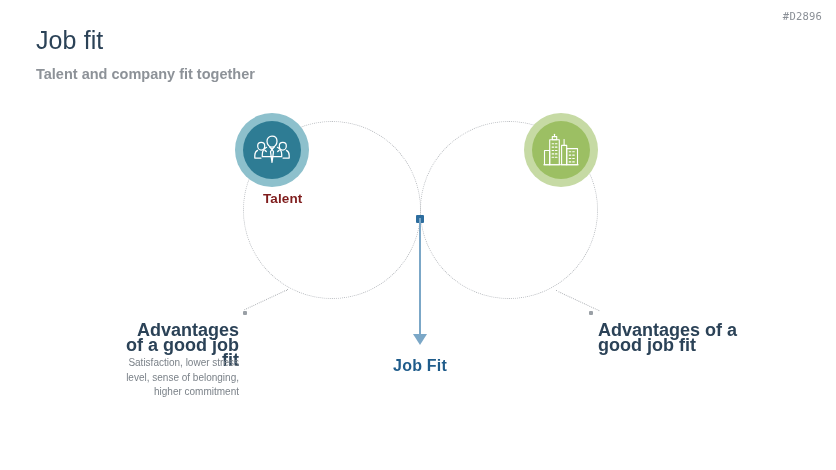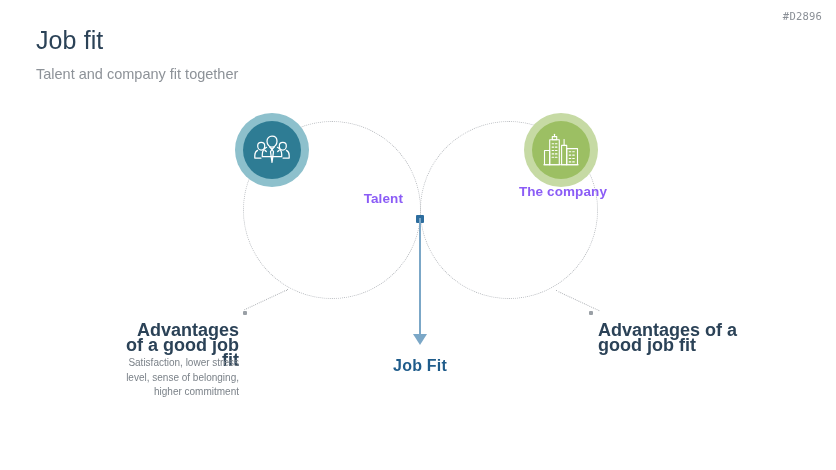--- a/index.html
+++ b/index.html
@@ -41,21 +41,21 @@
     font-weight: 400;
     letter-spacing: .1px;
   }
   .subtitle {
     position: absolute;
     left: 36px;
     top: 64px;
     font-size: 14.5px;
     line-height: 21px;
     color: #8d9298;
-    font-weight: 400;
+    font-weight: 700;
     width: 260px;
   }
 
   
   .circle {
     position: absolute;
     width: 178px;
     height: 178px;
     border-radius: 50%;
     border: 1.4px dotted #b9bcc0;
@@ -87,22 +87,22 @@
   .badge-talent .badge-inner { background: #2e7c94; }
   .badge-company { left: 524px; top: 113px; background: #c6daa4; }
   .badge-company .badge-inner { background: #9cbf63; }
   .badge svg { display: block; }
 
   
   .circ-head {
     position: absolute;
     font-size: 13.5px;
     font-weight: bold;
-    color: #8b5cf6;
-    text-align: right;
+    color: #7f1d1d;
+    text-align: left;
     letter-spacing: .1px;
   }
   .circ-body {
     position: absolute;
     font-size: 11.5px;
     line-height: 16.5px;
     color: #6f767d;
     text-align: center;
   }
   .talent-head  { left: 263px; top: 191px; width: 140px; }
@@ -257,21 +257,20 @@
           <path d="M26.2 18.7h1.6M29.7 18.7h1.6M26.2 22.1h1.6M29.7 22.1h1.6M26.2 25.5h1.6M29.7 25.5h1.6M26.2 28.9h1.6M29.7 28.9h1.6"></path>
 
           <path d="M.8 31.8h34.4"></path>
         </svg>
       </span>
     </div>
   </div>
 
   <div class="circ-head talent-head">Talent</div>
 
-  <div class="circ-head company-head">The company</div>
 
   <div class="arrow-dot"></div>
   <div class="arrow-line"></div>
   <div class="arrow-head"></div>
   <div class="jobfit-label">Job Fit</div>
 
   <div class="adv-head adv-left-head">Advantages of a good job fit</div>
   <div class="adv-body adv-left-body">Satisfaction, lower stress level, sense of belonging, higher commitment</div>
 
   <div class="adv-head adv-right-head">Advantages of a good job fit</div>

